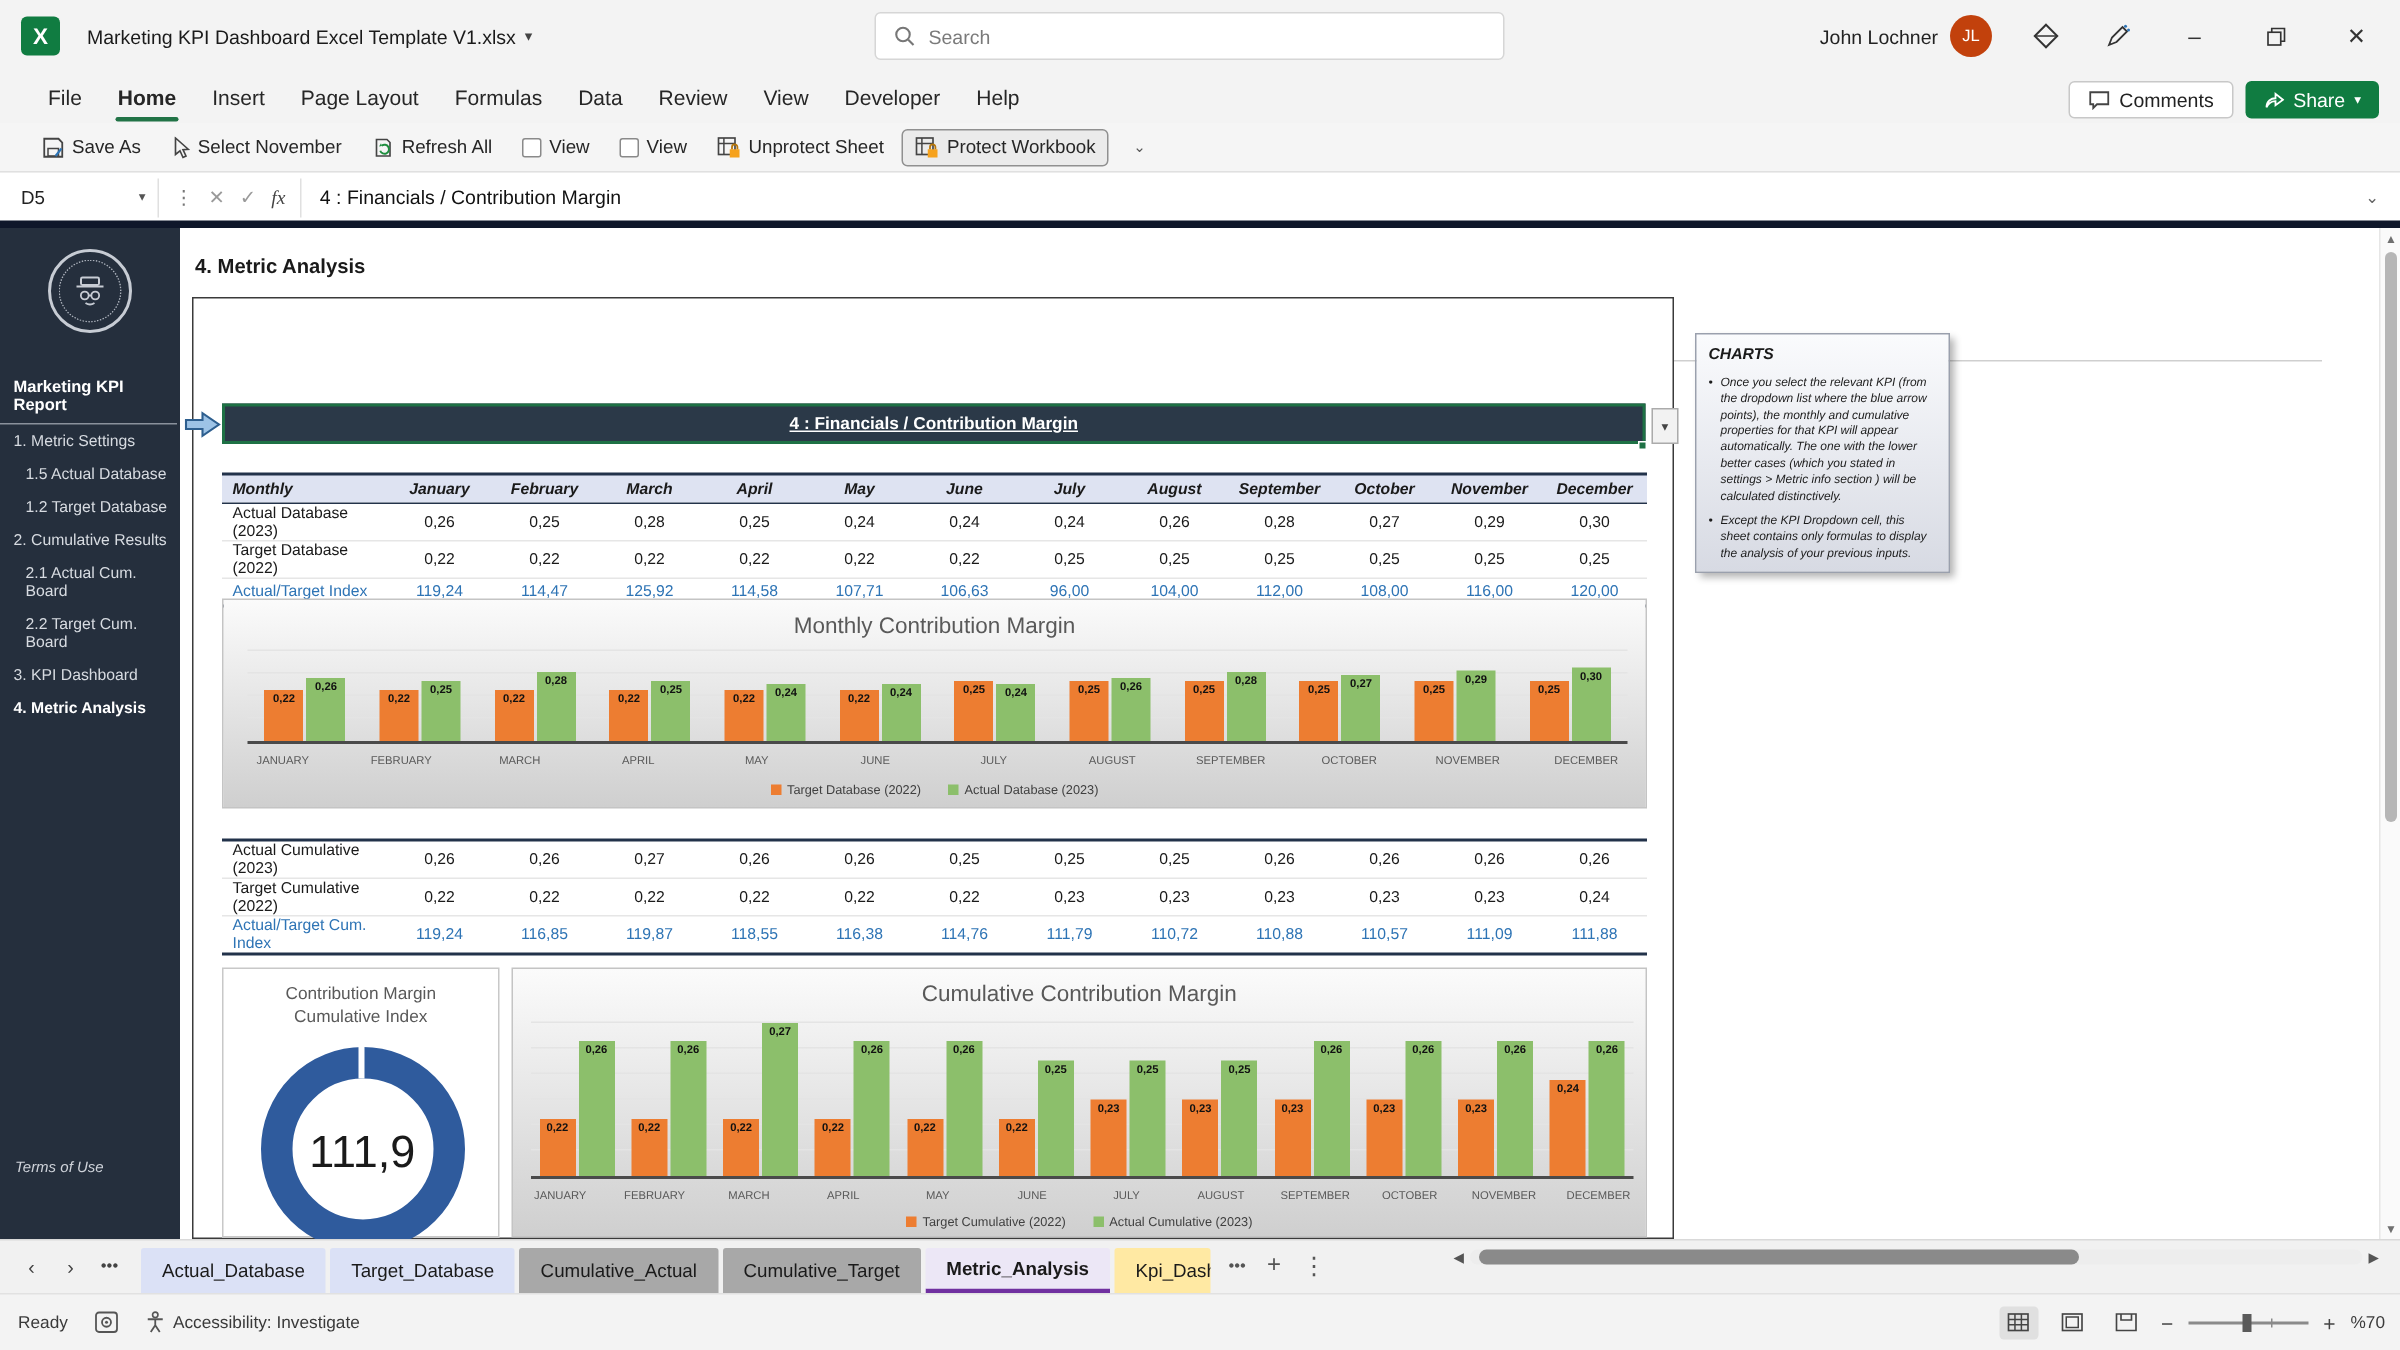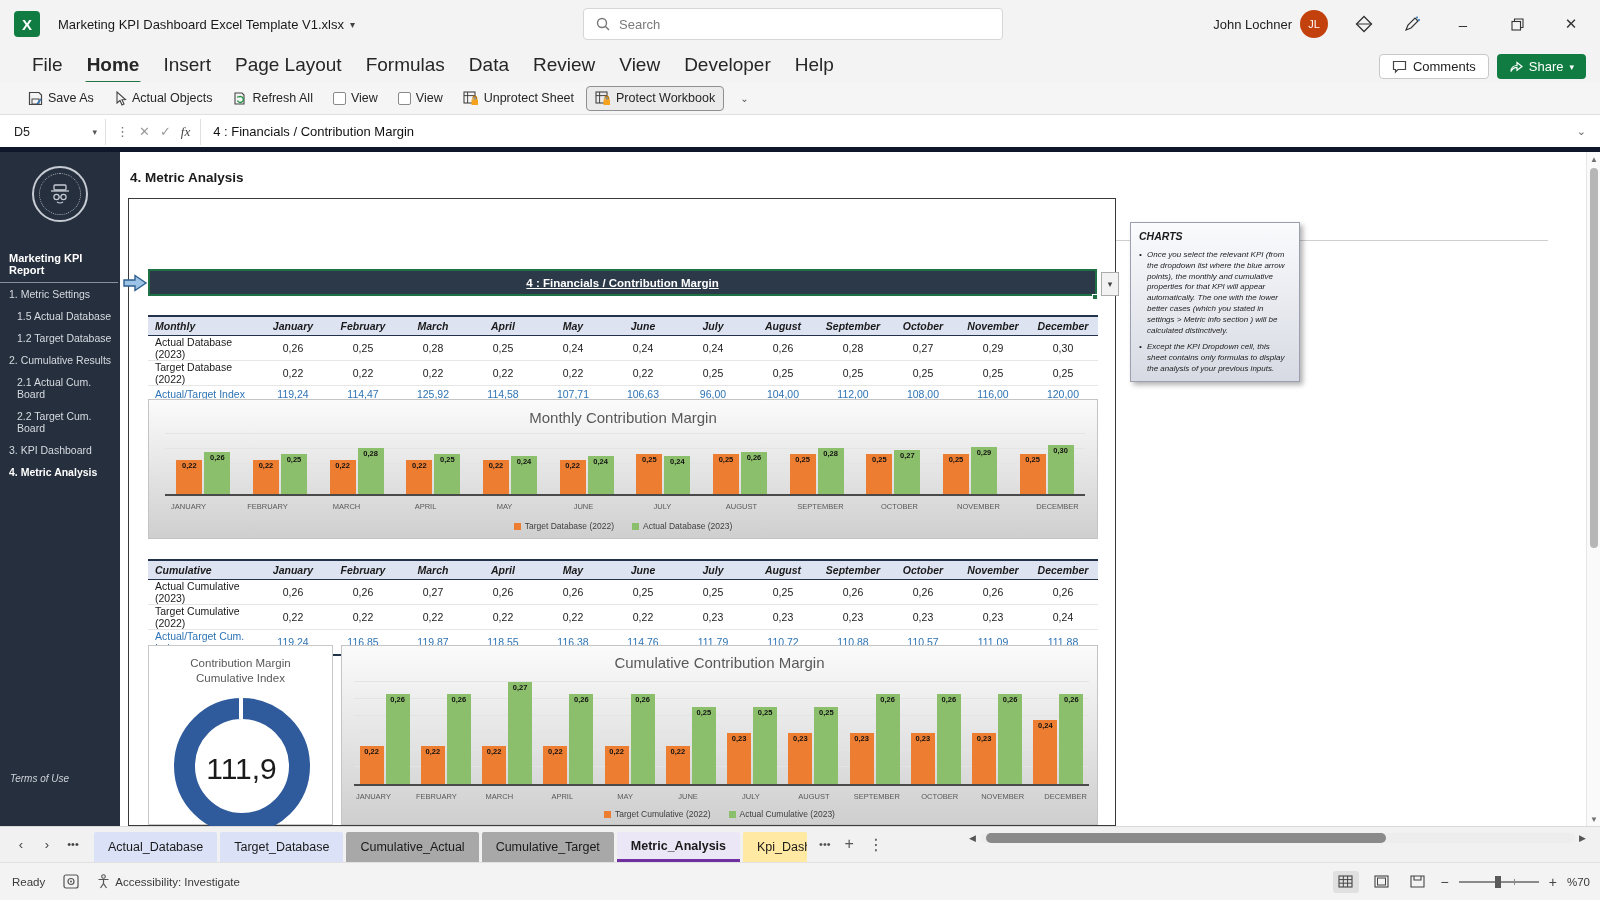--- a/index.html
+++ b/index.html
@@ -13,21 +13,21 @@
   .title-chev { font-size:10px; color:#444; margin-left:6px; }
   .searchbox { position:absolute; left:583px; top:8px; width:420px; height:32px; background:#fff; border:1px solid #d6d6d6; border-radius:4px; display:flex; align-items:center; padding-left:12px; color:#7a7a7a; font-size:13px; gap:9px; }
   .tb-right { position:absolute; right:0; top:0; height:48px; display:flex; align-items:center; gap:8px; padding-right:6px; }
   .user-name { font-size:13px; color:#222; }
   .avatar { width:28px; height:28px; border-radius:50%; background:#c2410c; color:#fff; font-size:11px; display:flex; align-items:center; justify-content:center; margin-right:8px; }
   .tb-ico { width:40px; height:40px; display:flex; align-items:center; justify-content:center; color:#333; }
   .win-btn { width:46px; height:46px; display:flex; align-items:center; justify-content:center; color:#333; font-size:15px; }
 
   
   .menubar { position:absolute; left:0; top:48px; width:1600px; height:34px; background:#f3f3f3; display:flex; align-items:center; padding-left:20px; }
-  .menu-tab { font-size:19px; color:#262626; padding:7px 12px; position:relative; }
+  .menu-tab { font-size:14px; color:#262626; padding:7px 12px; position:relative; }
   .menu-tab.active { font-weight:bold; }
   .menu-tab.active::after { content:""; position:absolute; left:10px; right:10px; bottom:-1px; height:3px; background:#217346; border-radius:2px; }
   .menu-right { position:absolute; right:14px; top:54px; display:flex; gap:8px; }
   .comments-btn { display:flex; align-items:center; gap:6px; border:1px solid #c8c8c8; background:#fff; border-radius:4px; padding:4px 12px; font-size:13px; color:#222; }
   .share-btn { display:flex; align-items:center; gap:6px; background:#107c41; color:#fff; border-radius:4px; padding:4px 12px; font-size:13px; }
 
   
   .toolbar { position:absolute; left:0; top:82px; width:1600px; height:33px; background:#f5f5f5; border-bottom:1px solid #e0e0e0; display:flex; align-items:center; gap:4px; padding-left:20px; }
   .tool-item { display:flex; align-items:center; gap:5px; font-size:12.5px; color:#262626; padding:4px 8px; border-radius:4px; }
   .tool-item.boxed { border:1px solid #909090; background:#ebebeb; }
@@ -223,21 +223,21 @@
           <path d="M1.5 1.5 H11 L13.5 4 V13.5 H1.5 Z" fill="none" stroke="#444" stroke-width="1.2"></path>
           <rect x="4" y="8" width="7" height="5" fill="none" stroke="#444" stroke-width="1"></rect>
           <line x1="9" y1="13" x2="13" y2="8" stroke="#2e74b5" stroke-width="1.4"></line>
         </svg>
       <span>Save As</span>
     </div>
     <div class="tool-item">
       <svg width="13" height="15" viewBox="0 0 13 15">
           <path d="M3 1 L3 12 L6 9.5 L8 14 L10 13 L8 8.8 L11.5 8.5 Z" fill="none" stroke="#444" stroke-width="1.1"></path>
         </svg>
-      <span>Actual Objects</span>
+      <span>Select November</span>
     </div>
     <div class="tool-item">
       <svg width="15" height="15" viewBox="0 0 15 15">
           <path d="M3 2 H10 L12 4 V13 H3 Z" fill="none" stroke="#444" stroke-width="1.1"></path>
           <path d="M5.5 9.5 a3 3 0 1 0 1 -3.4" fill="none" stroke="#1e8e3e" stroke-width="1.3"></path>
           <path d="M6 4.5 L6.6 6.4 L4.7 6.7 Z" fill="#1e8e3e"></path>
         </svg>
       <span>Refresh All</span>
     </div>
     <div class="tool-item">
@@ -546,35 +546,20 @@
               <col style="width:70px">
               <col style="width:70px">
               <col style="width:70px">
               <col style="width:70px">
               <col style="width:70px">
               <col style="width:70px">
               <col style="width:70px">
               <col style="width:70px">
             </colgroup>
             <tbody>
-              <tr>
-                <th>Cumulative</th>
-                <th>January</th>
-                <th>February</th>
-                <th>March</th>
-                <th>April</th>
-                <th>May</th>
-                <th>June</th>
-                <th>July</th>
-                <th>August</th>
-                <th>September</th>
-                <th>October</th>
-                <th>November</th>
-                <th>December</th>
-              </tr>
               <tr class="">
                 <td>Actual Cumulative (2023)</td>
                 <td>0,26</td>
                 <td>0,26</td>
                 <td>0,27</td>
                 <td>0,26</td>
                 <td>0,26</td>
                 <td>0,25</td>
                 <td>0,25</td>
                 <td>0,25</td>

